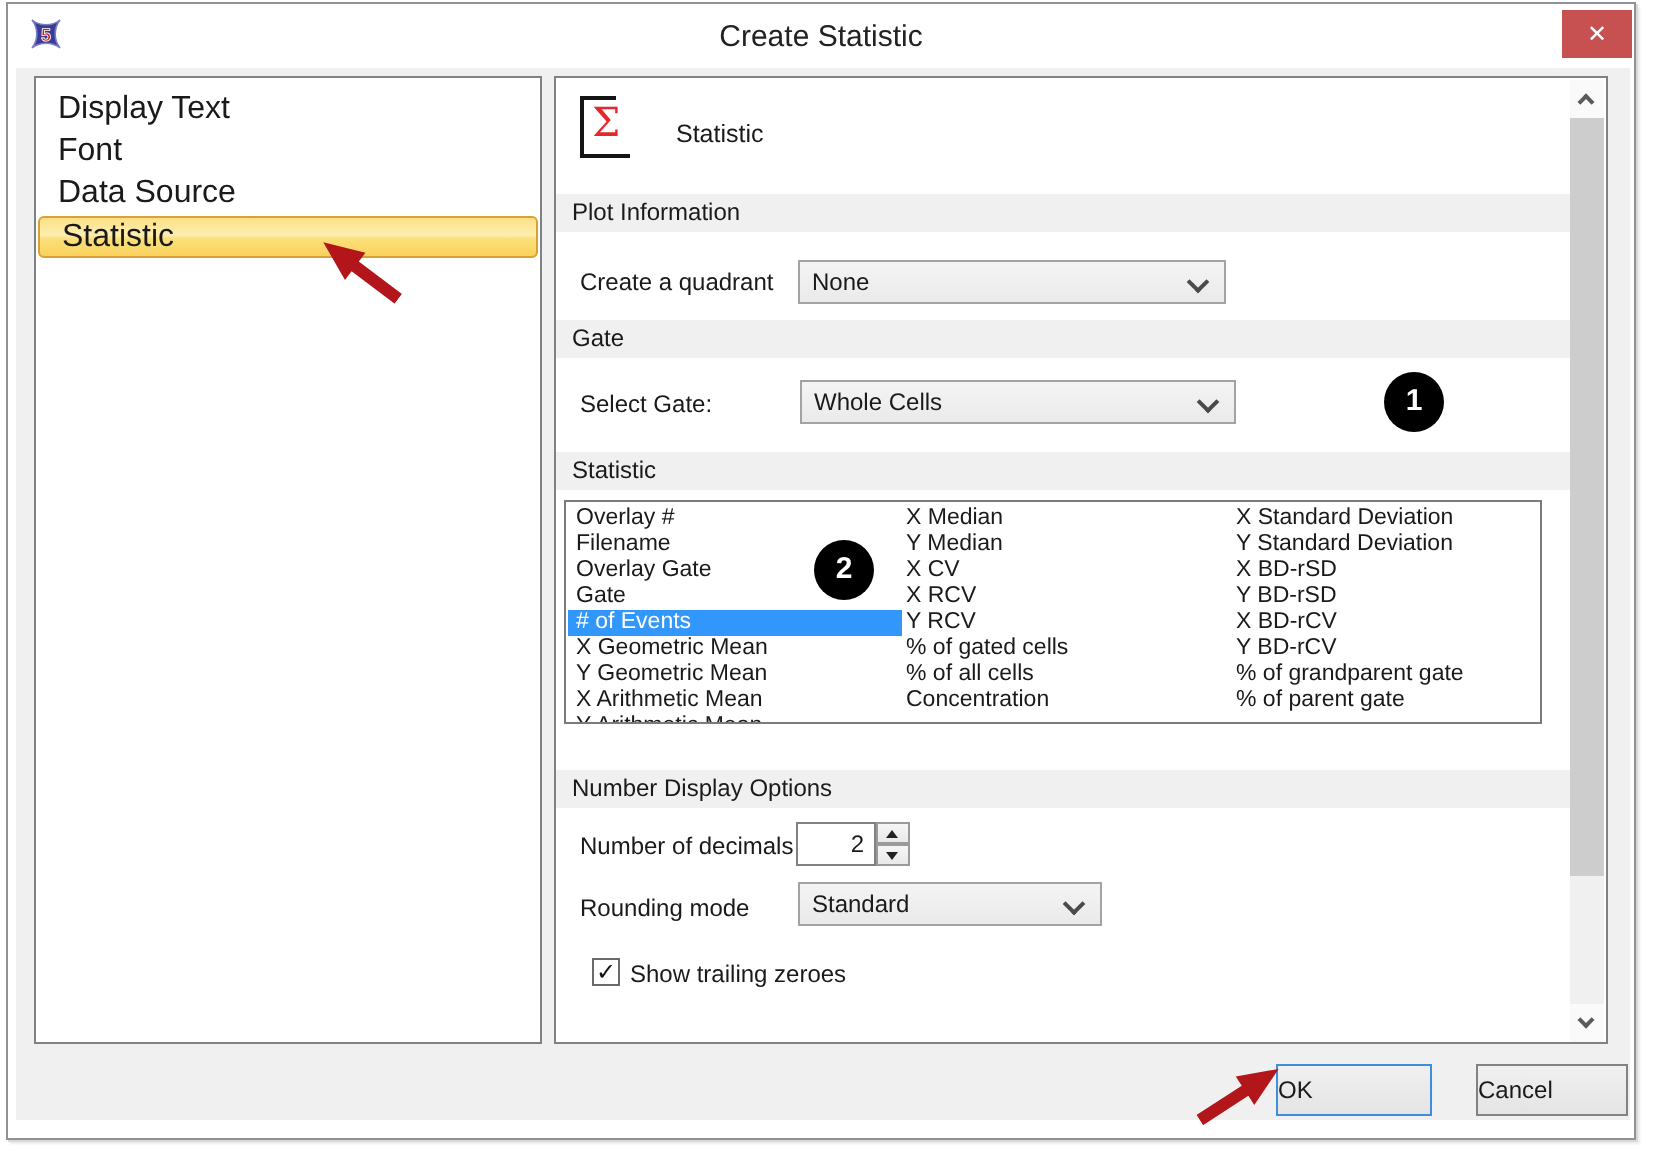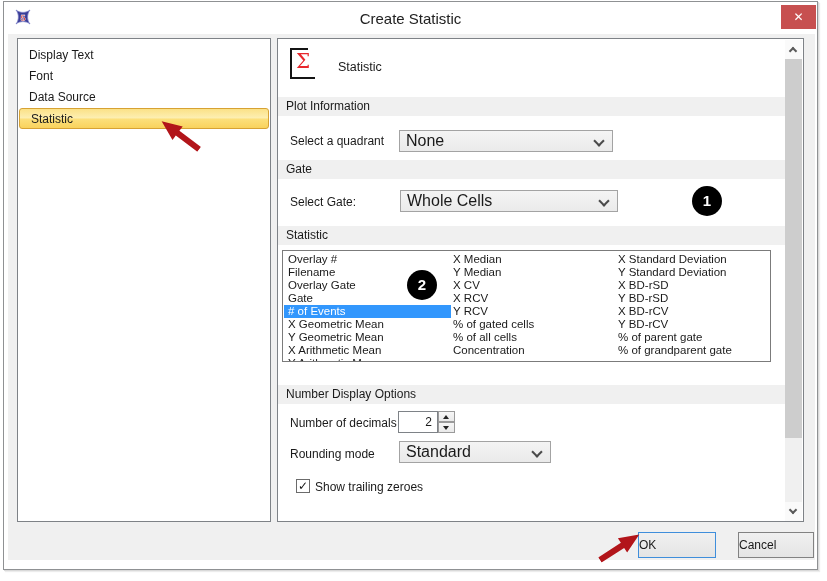--- a/index.html
+++ b/index.html
@@ -15,41 +15,41 @@
   .app-icon { position:absolute; left:10px; top:6px; width:18px; height:18px; }
   .close-btn { position:absolute; right:1px; top:3px; width:35px; height:24px;
                background:#c75050; color:#fff; text-align:center; line-height:24px;
                font-size:12px; font-weight:bold; cursor:default; }
 
   .body-bg { position:absolute; left:4px; top:32px; width:807px; height:526px; background:#f0f0f0; }
 
   
   .sidebar { position:absolute; left:13px; top:36px; width:254px; height:484px;
              background:#fff; border:1px solid #7e8287; padding-top:6px; }
-  .side-item { height:21px; line-height:20px; padding-left:11px; font-size:12px; cursor:default; }
+  .side-item { height:21px; line-height:20px; padding-left:11px; font-size:16px; cursor:default; }
   .side-item.selected { margin:0 1px; border:1px solid #d7a233; border-radius:3px;
       background:linear-gradient(to bottom,#fbe187 0%,#fdeeb0 45%,#fcdf7a 55%,#f9d25c 100%); }
 
   
   .panel { position:absolute; left:273px; top:36px; width:527px; height:484px;
            background:#fff; border:1px solid #7e8287; }
   .sigma-box { position:absolute; left:12px; top:9px; width:25px; height:31px;
                border-left:2px solid #141414; border-bottom:2px solid #141414; }
   .sigma-box::before { content:""; position:absolute; left:0; top:0; width:16px; height:2px; background:#141414; }
   .sigma-glyph { position:absolute; left:4px; top:1px; font-family:"DejaVu Serif",serif;
                  font-size:20px; color:#e8272c; }
   .panel-title { position:absolute; left:60px; top:21px; font-size:12.5px; }
 
   .band { position:absolute; left:0; width:507px; height:19px; background:#f0f0f0;
           font-size:12px; font-weight:normal; line-height:19px; padding-left:8px; }
   .lbl { position:absolute; font-size:12px; }
 
   .combo { position:absolute; height:22px; border:1px solid #a3a3a3;
            background:linear-gradient(to bottom,#f4f4f4,#eaeaea);
-           font-size:16px; line-height:20px; padding-left:6px; cursor:default; }
+           font-size:12px; line-height:20px; padding-left:6px; cursor:default; }
   .combo .chev { position:absolute; right:9px; top:6px; width:8px; height:8px;
                  border-right:2px solid #4a4a4a; border-bottom:2px solid #4a4a4a;
                  transform:rotate(45deg); }
 
   
   .listbox { position:absolute; left:4px; top:211px; width:489px; height:112px;
              background:#fff; border:1px solid #7b7b7b; overflow:hidden; }
   .lcol { position:absolute; top:2px; }
   .lcol.c0 { left:1px; width:167px; }
   .lcol.c1 { left:166px; width:160px; }
@@ -125,21 +125,21 @@
   </div>
 
   <div class="panel">
 
     <div class="sigma-box">
       <span class="sigma-glyph">Σ</span>
     </div>
     <div class="panel-title">Statistic</div>
 
     <div class="band" style="top:58px;">Plot Information</div>
-    <div class="lbl" style="left:12px; top:95px;">Select a quadrant</div>
+    <div class="lbl" style="left:12px; top:95px;">Create a quadrant</div>
     <div class="combo" style="left:121px; top:91px; width:214px;">
       <span>None</span>
       <span class="chev"></span>
     </div>
 
     <div class="band" style="top:121px;">Gate</div>
     <div class="lbl" style="left:12px; top:156px;">Select Gate:</div>
     <div class="combo" style="left:122px; top:151px; width:218px;">
       <span>Whole Cells</span>
       <span class="chev"></span>
@@ -169,22 +169,22 @@
         <span class="opt">% of all cells</span>
         <span class="opt">Concentration</span>
       </div>
       <div class="lcol c2">
         <span class="opt">X Standard Deviation</span>
         <span class="opt">Y Standard Deviation</span>
         <span class="opt">X BD-rSD</span>
         <span class="opt">Y BD-rSD</span>
         <span class="opt">X BD-rCV</span>
         <span class="opt">Y BD-rCV</span>
+        <span class="opt">% of grandparent gate</span>
         <span class="opt">% of parent gate</span>
-        <span class="opt">% of grandparent gate</span>
       </div>
     </div>
     <div class="badge" style="left:129px; top:231px;">2</div>
 
     <div class="band" style="top:346px;">Number Display Options</div>
     <div class="lbl" style="left:12px; top:377px;">Number of decimals</div>
     <div class="spinner">
       <div class="spin-field">2</div>
       <div class="spin-btn up">
           <span class="tri-up"></span>

